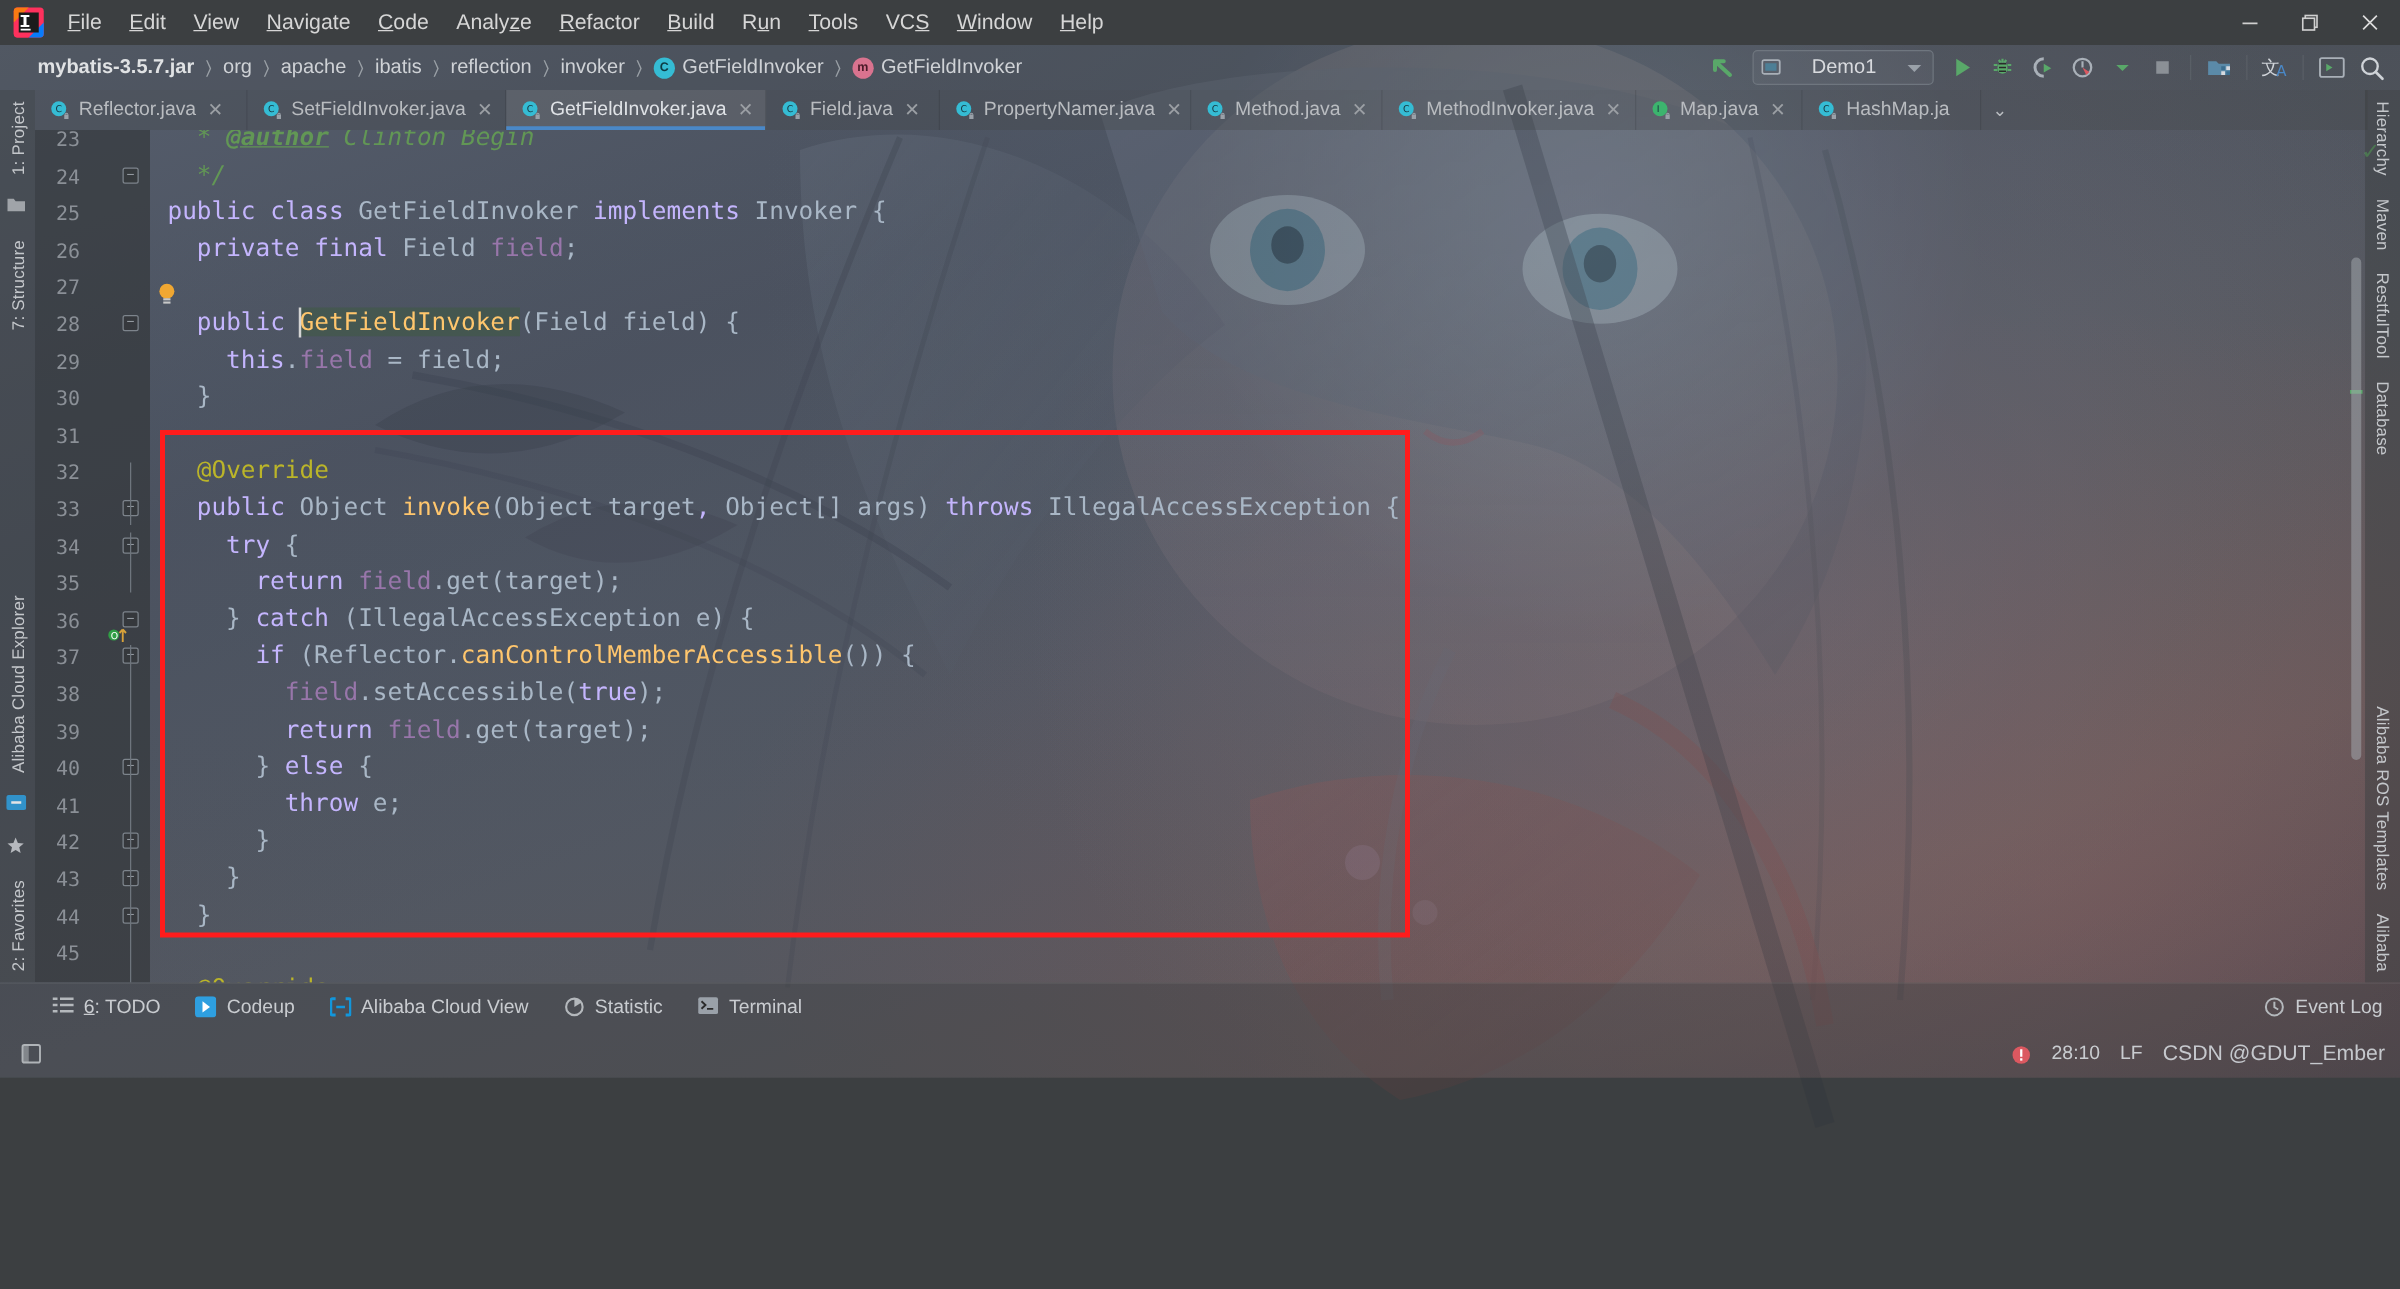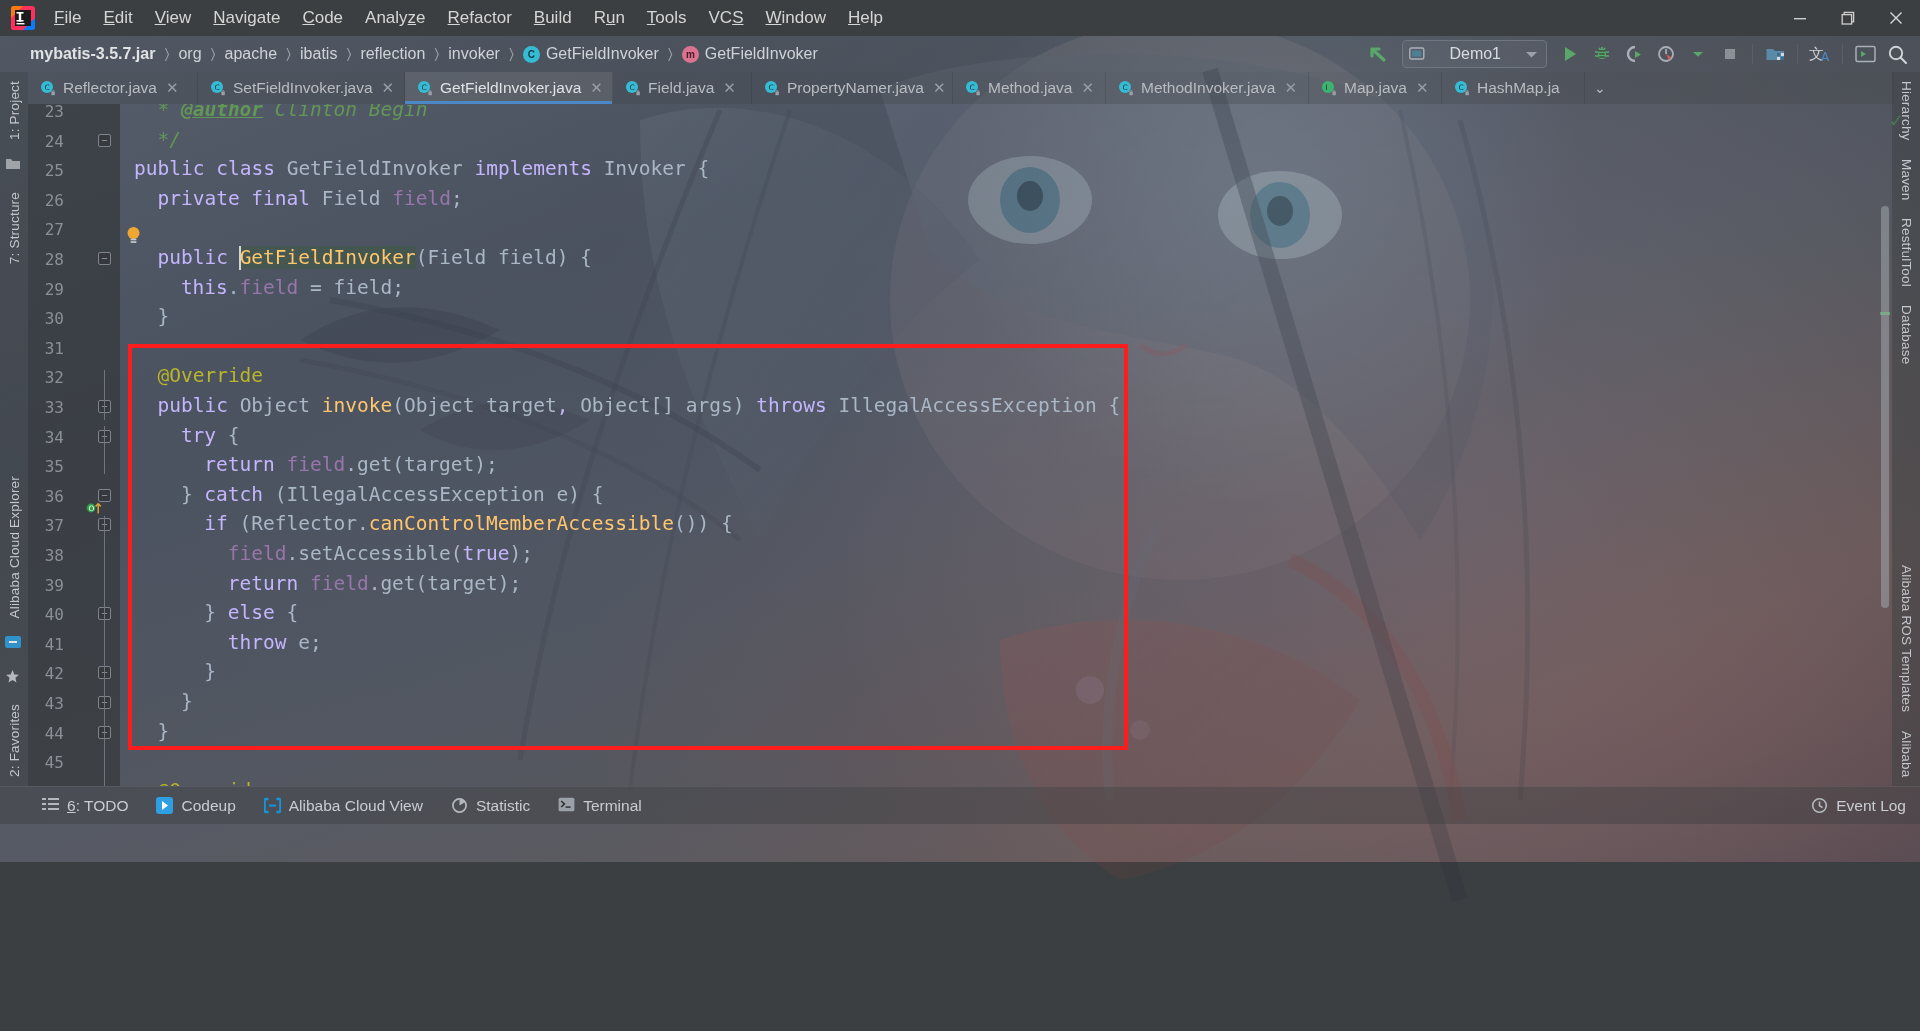--- a/index.html
+++ b/index.html
@@ -724,13 +724,35 @@
           <svg width="17" height="17" viewBox="0 0 17 17">
             <circle cx="8.5" cy="8.5" r="6.8" stroke="#b4b8bc" stroke-width="1.6" fill="none"></circle>
             <path d="M8.5 4.4 L8.5 8.8 L11.6 10.6" stroke="#b4b8bc" stroke-width="1.6" fill="none"></path>
           </svg>
         </span>
         <span>Event Log</span>
       </div>
     </div>
   </div>
 
+  <div class="statusbar">
+    <div class="status-left">
+      <div class="tb-btn">
+        <svg width="18" height="18" viewBox="0 0 18 18">
+          <rect x="2" y="2" width="14" height="14" rx="1.5" fill="none" stroke="#b0b4b8" stroke-width="1.5"></rect>
+          <rect x="2" y="2" width="5" height="14" fill="#b0b4b8" opacity=".55"></rect>
+        </svg>
+      </div>
+    </div>
+    <div class="status-right">
+      <span class="bot-icon">
+        <svg width="18" height="18" viewBox="0 0 18 18">
+          <circle cx="9" cy="9" r="7" fill="#db5860"></circle>
+          <rect x="8.1" y="4.4" width="1.8" height="6" fill="#fff"></rect>
+          <rect x="8.1" y="11.6" width="1.8" height="1.9" fill="#fff"></rect>
+        </svg>
+      </span>
+      <span class="status-txt">28:10</span>
+      <span class="status-txt">LF</span>
+      <span class="watermark">CSDN @GDUT_Ember</span>
+    </div>
+  </div>
 </div>
 
 </body></html>

